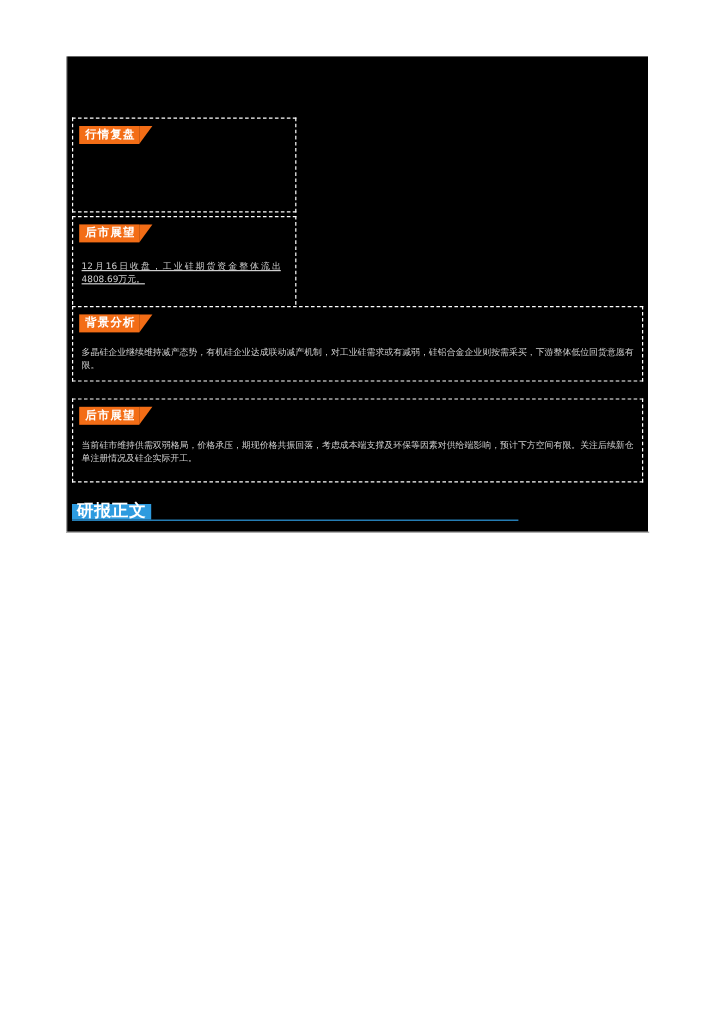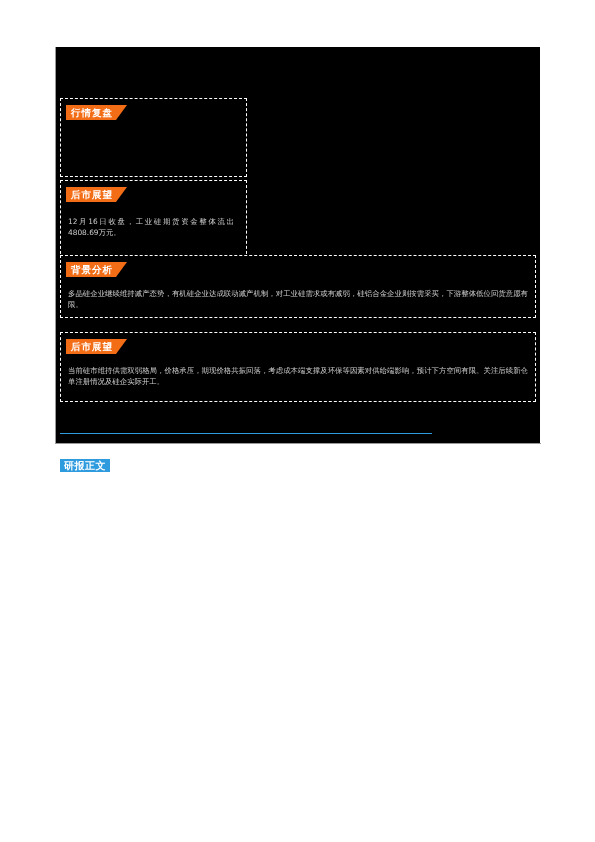--- a/index.html
+++ b/index.html
@@ -99,46 +99,45 @@
     position: absolute;
     left: 7px;
     right: 7px;
     color: #cfcfcf;
     font-size: 7.4px;
     line-height: 11px;
     text-align: justify;
     font-family: "DejaVu Sans", "Liberation Sans", sans-serif;
   }
   #card-market  .card-body { top: 35px; right: 12px; }
-  #card-fund    .card-body { top: 35px; right: 12px; }
+  #card-fund    .card-body { top: 35px; right: 12px; text-decoration: underline; }
   #card-backgrd .card-body { top: 32px; }
   #card-outlook .card-body { top: 32px; }
 
   
   #report-tab-wrap {
     position: absolute;
     left: 4px;
     top: 373px;
     width: 476px;
     height: 18px;
   }
   #report-tab {
     position: absolute;
     left: 0;
     top: 0;
     height: 13px;
     line-height: 13px;
     background: #2e9bdf;
     color: #ffffff;
-    font-size: 10px;
+    font-size: 14px;
     letter-spacing: 0.5px;
     padding: 0 4px;
     white-space: nowrap;
     font-weight: bold;
-    margin-top: 39px;
   }
   #report-underline {
     position: absolute;
     left: 0;
     top: 13px;
     width: 372px;
     height: 1px;
     background: #2e9bdf;
   }
 </style>

